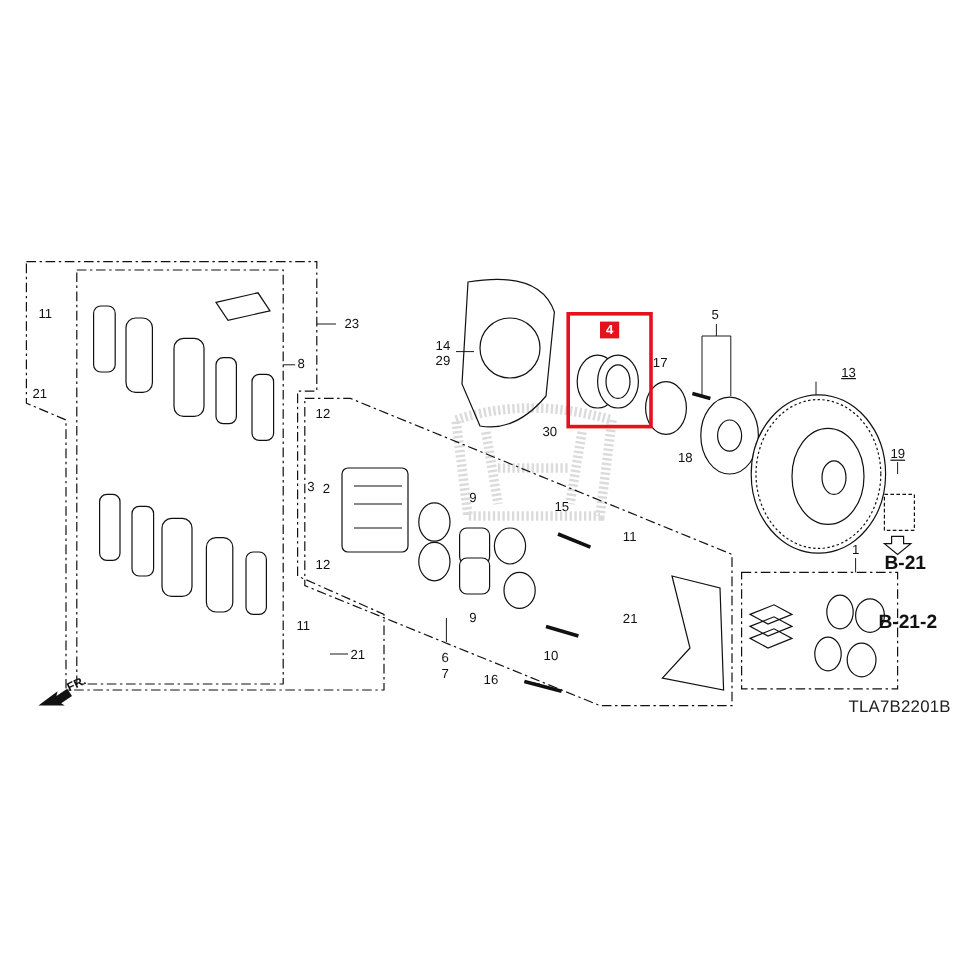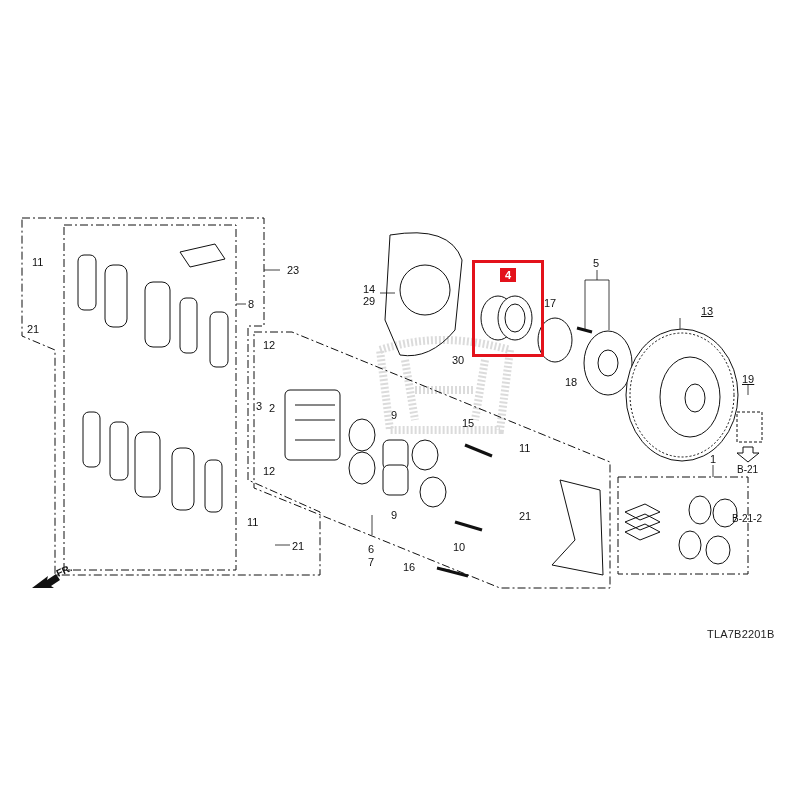--- a/index.html
+++ b/index.html
@@ -1,25 +1,25 @@
 <!DOCTYPE html>
 <html><head>
 <meta charset="utf-8">
 <style>
   html, body { margin: 0; padding: 0; background: #ffffff; }
   body { width: 800px; height: 800px; position: relative; overflow: hidden;
          font-family: "Liberation Sans", sans-serif; color: #111; }
   svg { position: absolute; left: 0; top: 0; }
   .lbl { position: absolute; font-size: 11px; line-height: 12px; color: #111;
          font-family: "Liberation Sans", sans-serif; white-space: nowrap; }
-  .lbl.bold { font-weight: normal; font-size: 10px; }
+  .lbl.bold { font-weight: bold; font-size: 16px; }
   .hl { position: absolute; border: 3px solid #e3121b; box-sizing: border-box; }
   .hl-tag { position: absolute; background: #e3121b; color: #fff; font-weight: bold;
             font-size: 11px; width: 16px; height: 14px; text-align: center; line-height: 14px; }
-  .code { position: absolute; font-size: 11px; letter-spacing: 0.2px; color: #222; margin-top: 48px; }
+  .code { position: absolute; font-size: 14px; letter-spacing: 0.2px; color: #222; }
   .fr { position: absolute; font-size: 10px; font-weight: bold; transform: rotate(-25deg); }
 </style>
 </head>
 <body>
 
 <svg width="800" height="800" viewBox="0 0 800 800">
 
   <g opacity="0.35" fill="none" stroke="#9a9a9a" stroke-width="8" stroke-dasharray="2 2">
     <path d="M380 350 Q440 330 510 350 L500 430 L390 430 Z"></path>
     <path d="M405 360 L415 420 M485 360 L475 420 M415 390 L475 390"></path>

